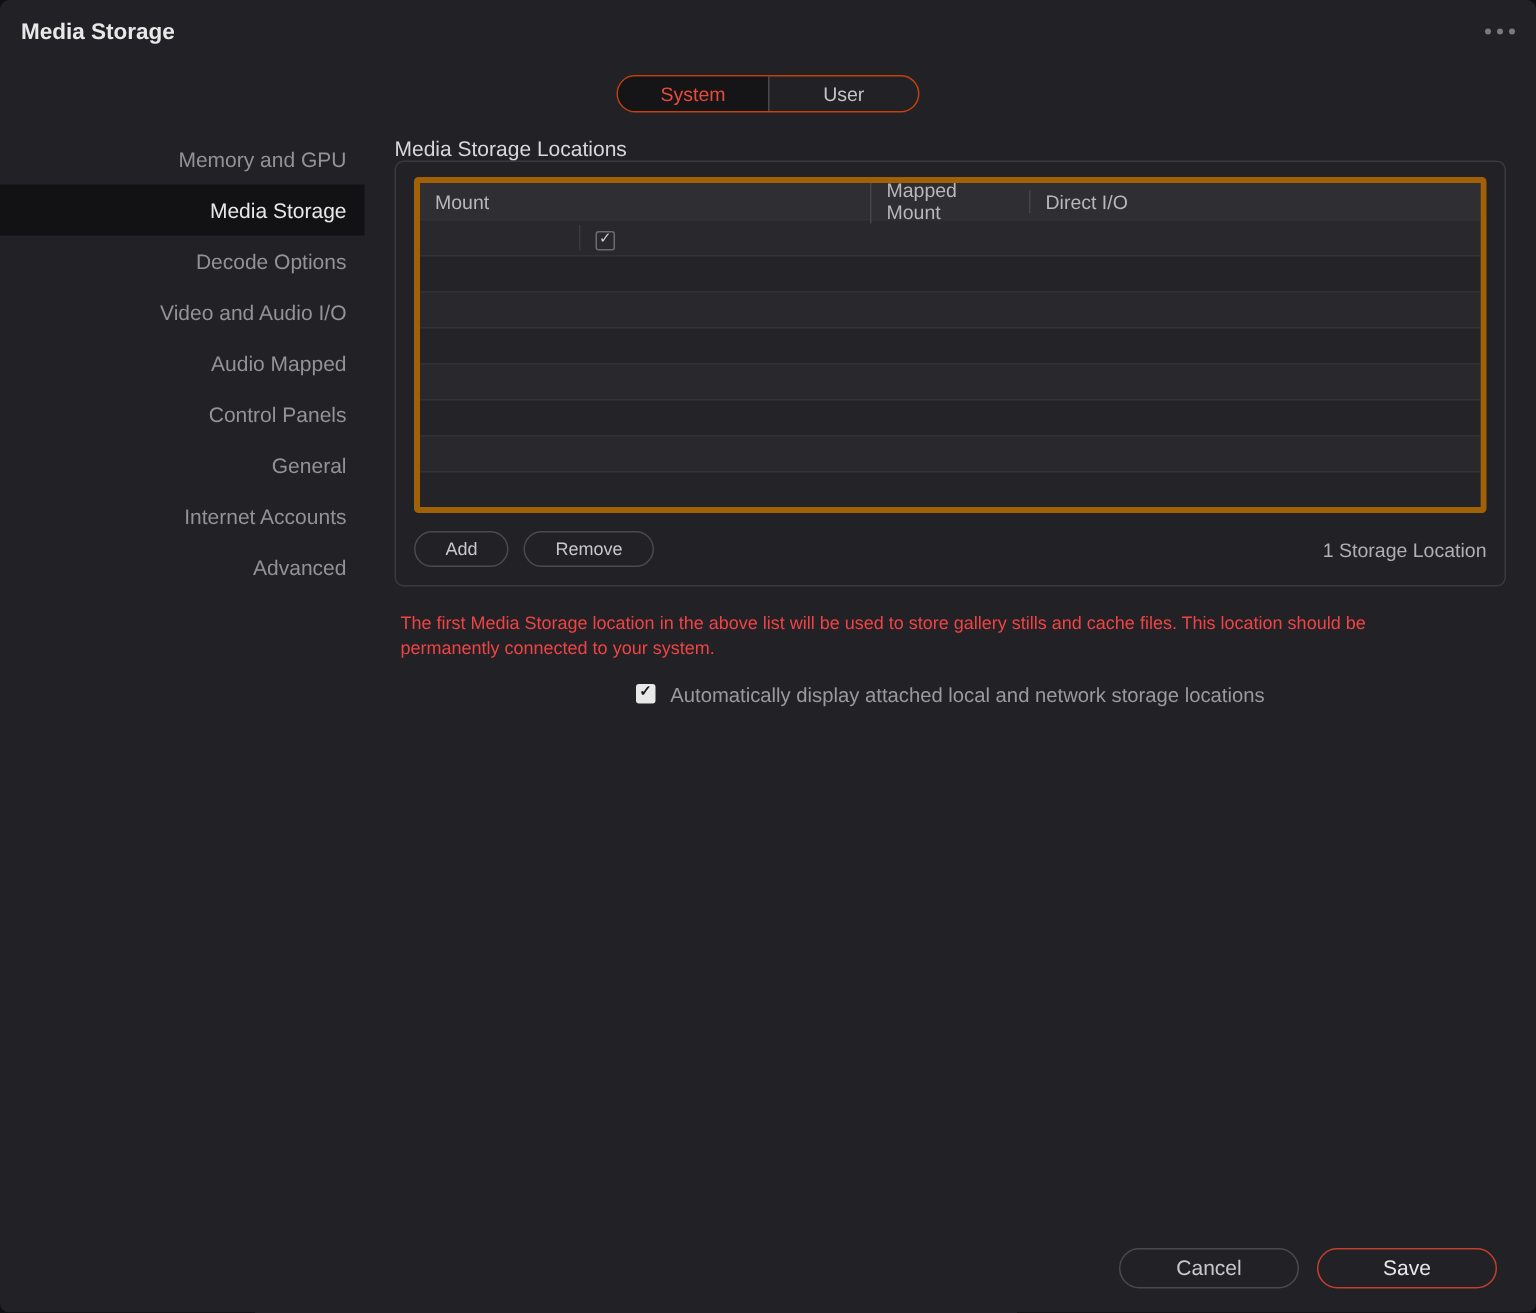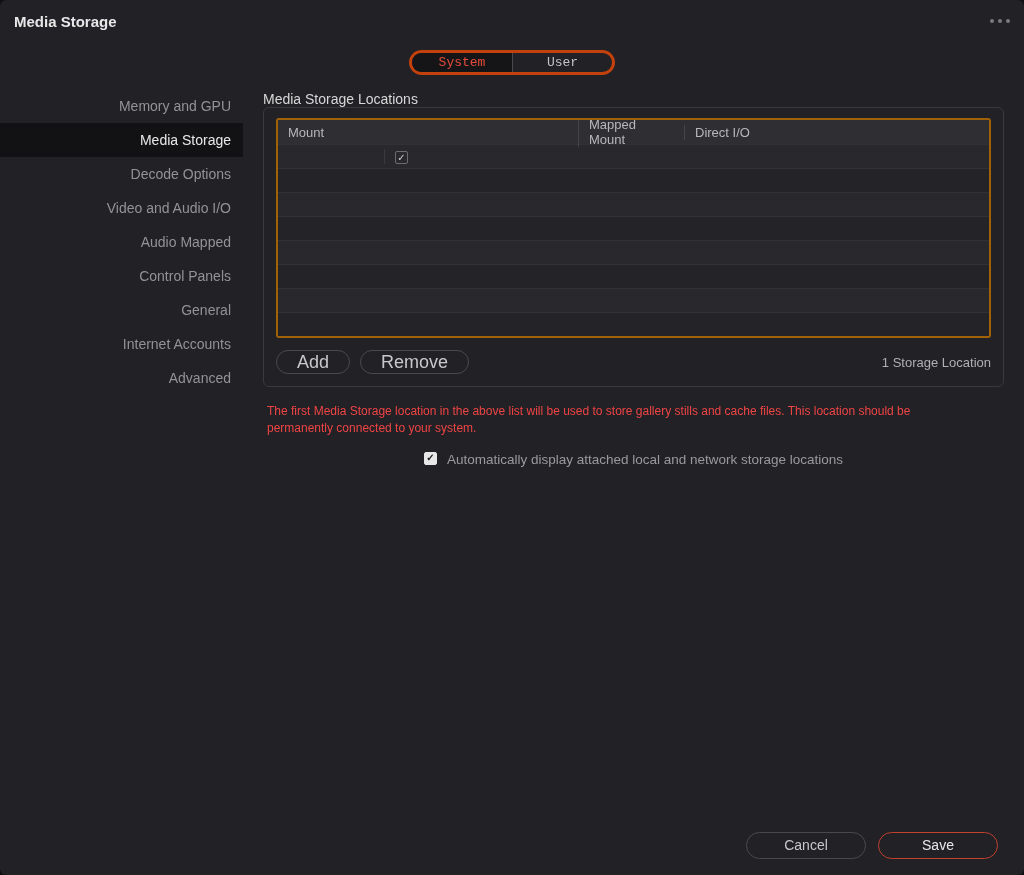--- a/index.html
+++ b/index.html
@@ -4,52 +4,52 @@
 <style>
   * { box-sizing: border-box; margin: 0; padding: 0; }
   html, body { width: 1024px; height: 875px; background: #0f0f0f; font-family: "Helvetica Neue", Arial, sans-serif; color: #b8b8b8; overflow: hidden; }
   .window { position: relative; width: 1024px; height: 875px; background: #212126; border-radius: 6px; }
   .titlebar { height: 42px; display: flex; align-items: center; justify-content: space-between; padding: 0 14px; }
   .titlebar h1 { font-size: 15px; font-weight: 600; color: #e8e8e8; }
   .dots { display: flex; gap: 4px; cursor: pointer; }
   .dot { width: 4px; height: 4px; border-radius: 50%; background: #7a7a7a; }
 
   .tabs { display: flex; justify-content: center; margin: 8px 0 14px 0; }
-  .seg { display: flex; border: 3px solid #c2410c; border-radius: 20px; overflow: hidden; height: 25px; font-family: Liberation Mono, monospace; }
+  .seg { display: flex; border: 1px solid #c2410c; border-radius: 20px; overflow: hidden; height: 25px; }
   .seg-btn { width: 100px; display: flex; align-items: center; justify-content: center; font-size: 13px; color: #c5c5c5; cursor: pointer; background: transparent; }
   .seg-btn.active { color: #e64b3c; background: #151517; }
   .seg-btn + .seg-btn { border-left: 1px solid #4a4a4e; }
 
   .body { display: flex; height: calc(100% - 42px - 47px - 60px); }
   .sidebar { width: 243px; flex-shrink: 0; }
   .side-item { height: 34px; display: flex; align-items: center; justify-content: flex-end; padding-right: 12px; font-size: 14px; color: #929297; cursor: pointer; }
   .side-item.active { background: #121214; color: #e8e8e8; }
 
   .content { flex: 1; padding: 0 20px 0 20px; }
   .section-title { font-size: 14px; color: #d8d8d8; padding-top: 2px; }
   .panel { border: 1px solid #3a3a3e; border-radius: 6px; padding: 10px 12px 12px 12px; }
 
-  .tbl { width: 100%; border: 2px solid #a16207; border-radius: 3px; overflow: hidden; }
+  .tbl { width: 100%; border: 4px solid #a16207; border-radius: 3px; overflow: hidden; }
   .thead, .trow { display: flex; height: 24px; align-items: center; font-size: 13px; }
   .thead { background: #2e2e33; color: #b8b8b8; }
   .th, .td { padding: 0 10px; }
   .th.mount, .td.mount { flex: 0 0 300px; }
   .th.mapped, .td.mapped { flex: 0 0 106px; border-left: 1px solid #3a3a3e; }
   .th.direct, .td.direct { flex: 1; border-left: 1px solid #3a3a3e; }
   .thead .th.mapped, .thead .th.direct { border-left: 1px solid #454549; }
   .tbody .trow { background: #28282d; color: #bfbfc4; border-top: 1px solid #323236; }
   .tbody .trow:nth-child(even) { background: #242428; }
   .chk { width: 13px; height: 13px; border: 1px solid #6b6b70; border-radius: 2px; display: inline-flex; align-items: center; justify-content: center; }
   .chk.checked::after { content: "✓"; font-size: 10px; color: #d0d0d0; line-height: 1; }
   .chk.filled { background: #e8e8e8; border-color: #e8e8e8; }
   .chk.filled.checked::after { color: #1a1a1a; font-weight: bold; }
 
   .panel-foot { display: flex; align-items: center; justify-content: space-between; margin-top: 12px; }
   .btn-group { display: flex; gap: 10px; }
-  .pill { border: 1px solid #4a4a4e; background: transparent; color: #c8c8cc; border-radius: 14px; height: 24px; padding: 0 20px; font-size: 18px; cursor: pointer; display: inline-flex; align-items: center; justify-content: center; }
+  .pill { border: 1px solid #4a4a4e; background: transparent; color: #c8c8cc; border-radius: 14px; height: 24px; padding: 0 20px; font-size: 12px; cursor: pointer; display: inline-flex; align-items: center; justify-content: center; }
   .status { font-size: 13px; color: #b0b0b4; }
 
   .helptext { font-size: 12px; color: #ef4444; line-height: 1.45; margin: 16px 0 14px 4px; max-width: 700px; }
   .auto-row { display: flex; align-items: flex-start; justify-content: center; gap: 10px; font-size: 13.5px; color: #9a9a9e; }
 
   .footer { position: absolute; bottom: 0; left: 0; right: 0; height: 60px; display: flex; align-items: center; justify-content: flex-end; gap: 12px; padding: 0 26px; }
   .btn { border-radius: 18px; height: 27px; width: 120px; font-size: 14px; display: inline-flex; align-items: center; justify-content: center; cursor: pointer; }
   .btn.cancel { border: 1px solid #4a4a4e; background: transparent; color: #c8c8cc; }
   .btn.save { border: 1px solid #c2402e; background: transparent; color: #e8e8e8; }
 </style>

